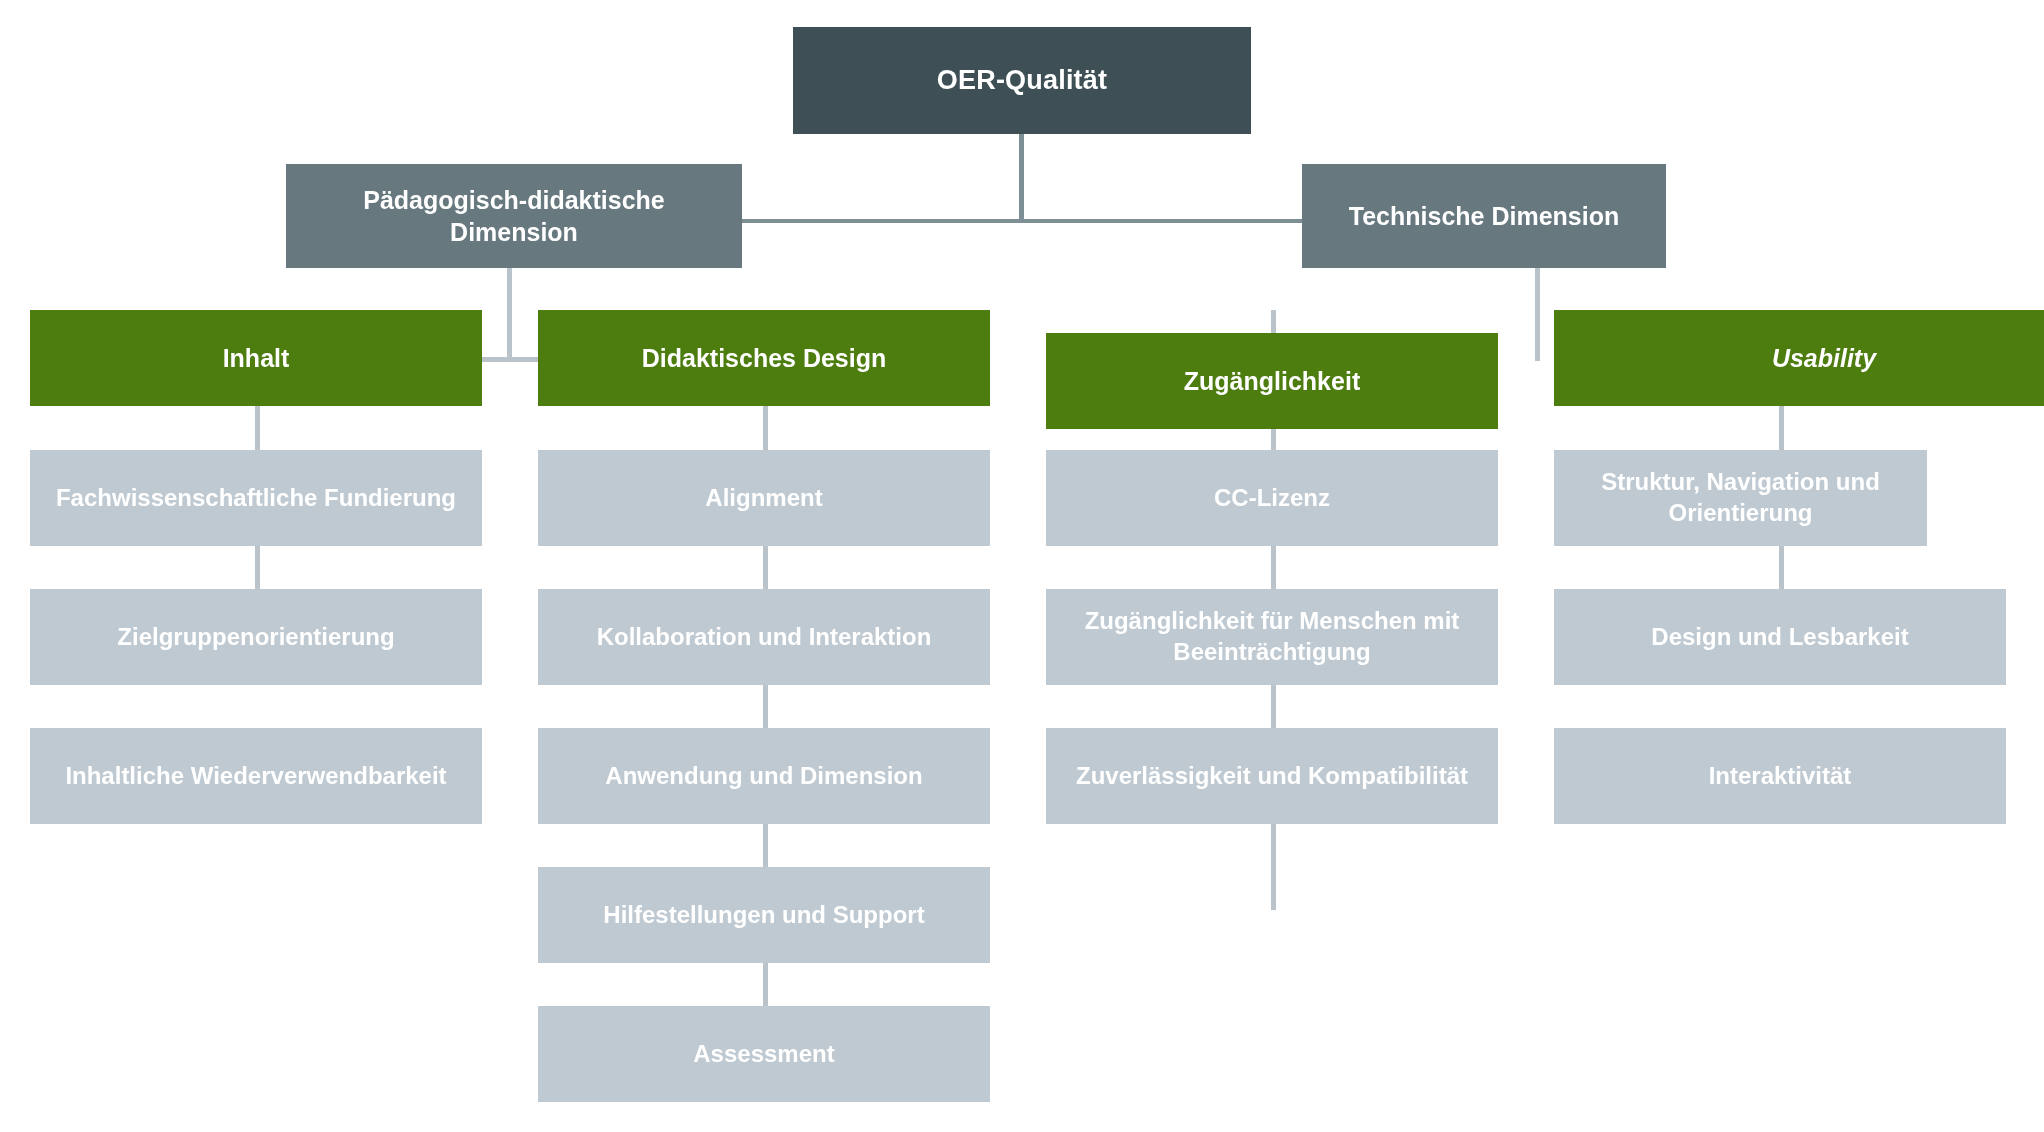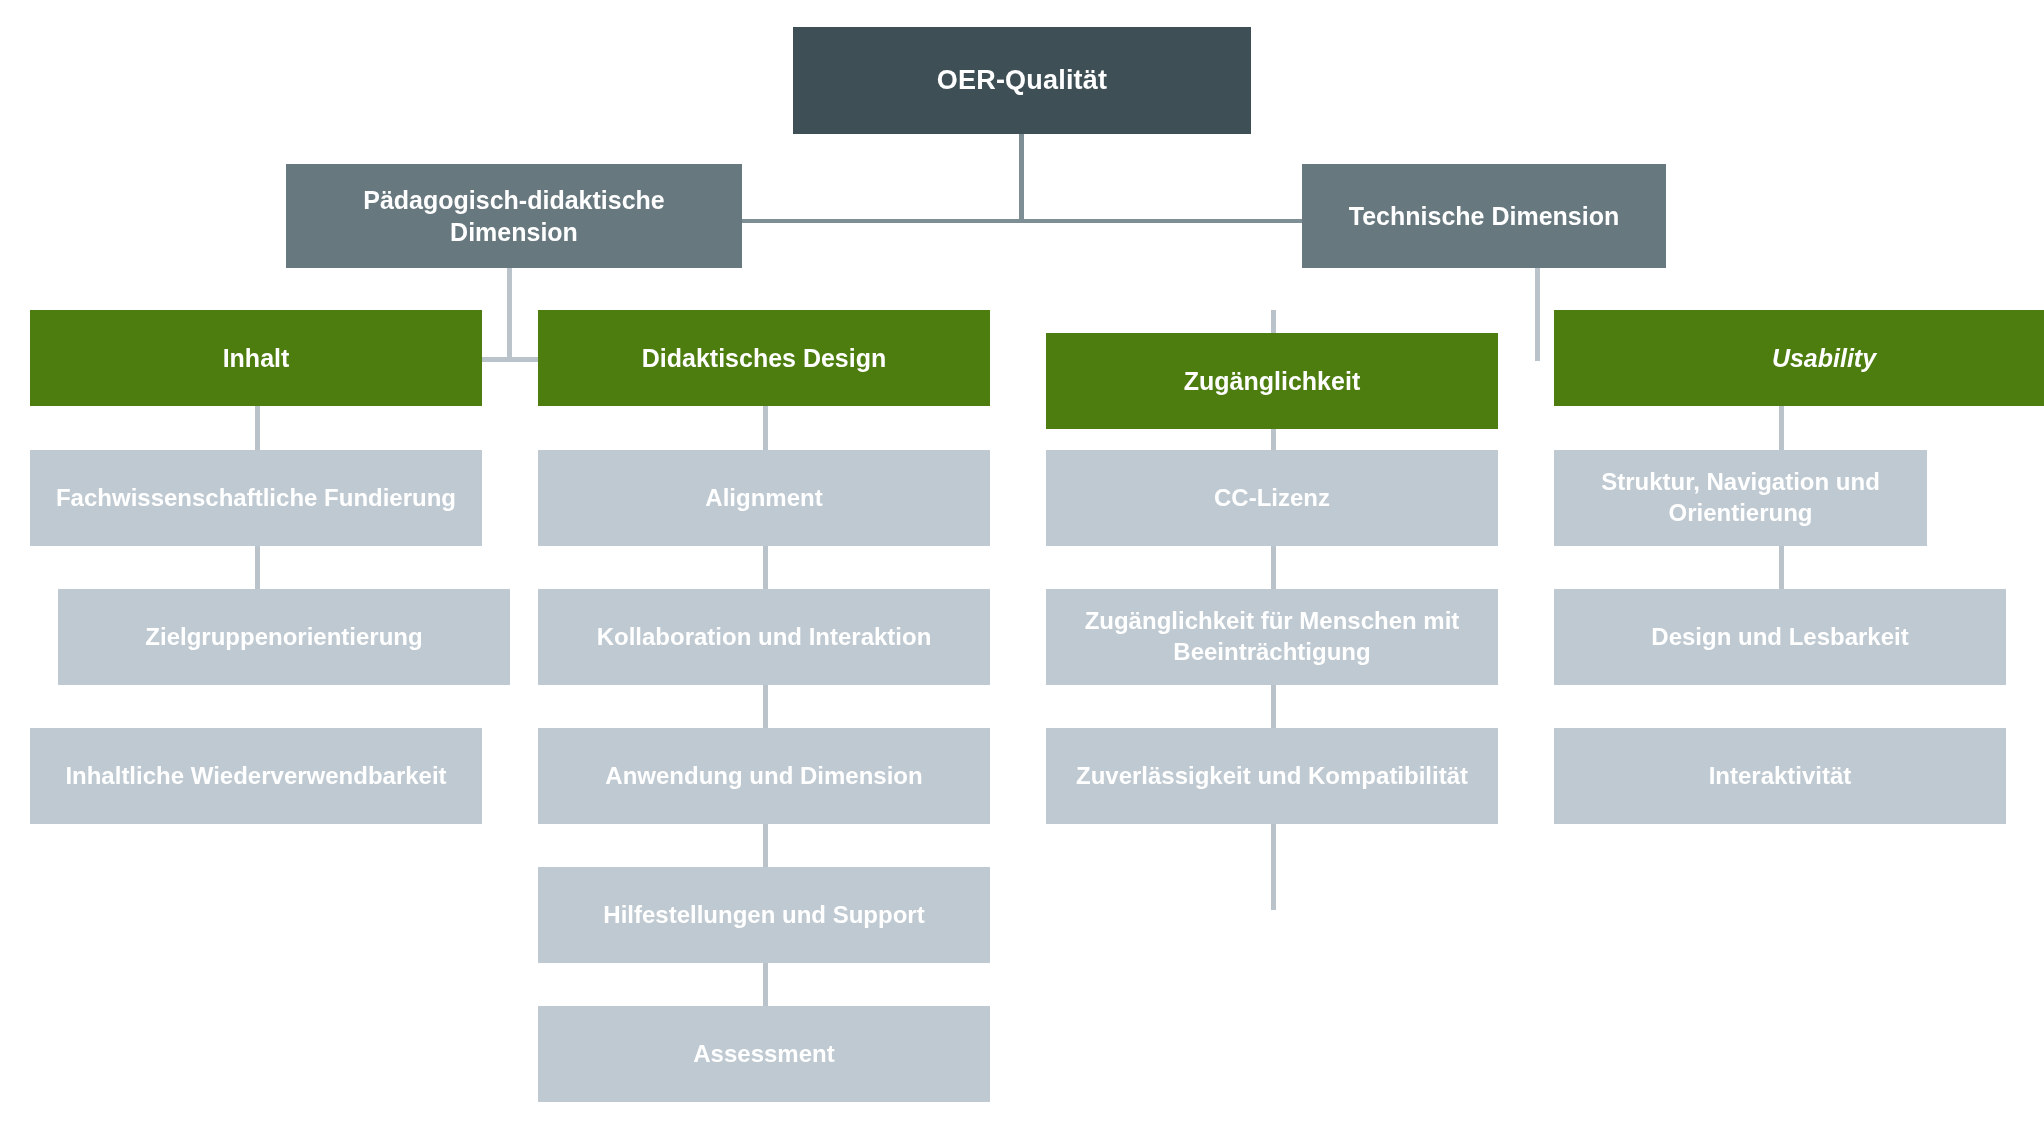--- a/index.html
+++ b/index.html
@@ -115,21 +115,21 @@
     <span>Zugänglichkeit</span>
   </div>
 
   <div class="node cat" style="left:1554px; top:310px; width:540px; height:96px;font-style:italic;">
     <span>Usability</span>
   </div>
 
   <div class="node leaf" style="left:30px; top:450px; width:452px; height:96px;">
     <span>Fachwissenschaftliche Fundierung</span>
   </div>
-  <div class="node leaf" style="left:30px; top:589px; width:452px; height:96px;margin-left:28px;">
+  <div class="node leaf" style="left:30px; top:589px; width:452px; height:96px;">
     <span>Zielgruppenorientierung</span>
   </div>
   <div class="node leaf" style="left:30px; top:728px; width:452px; height:96px;">
     <span>Inhaltliche Wiederverwendbarkeit</span>
   </div>
 
   <div class="node leaf" style="left:538px; top:450px; width:452px; height:96px;">
     <span>Alignment</span>
   </div>
   <div class="node leaf" style="left:538px; top:589px; width:452px; height:96px;">

